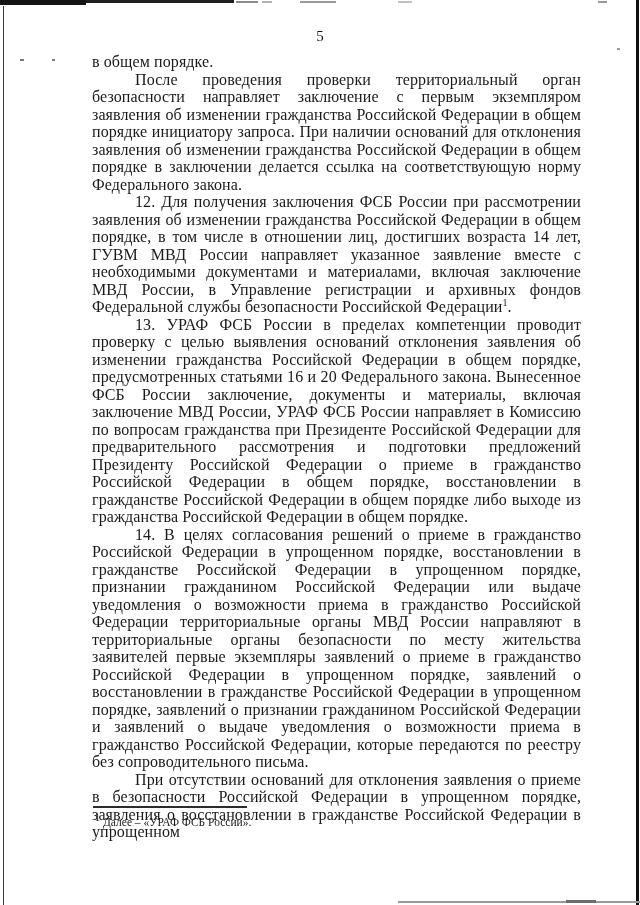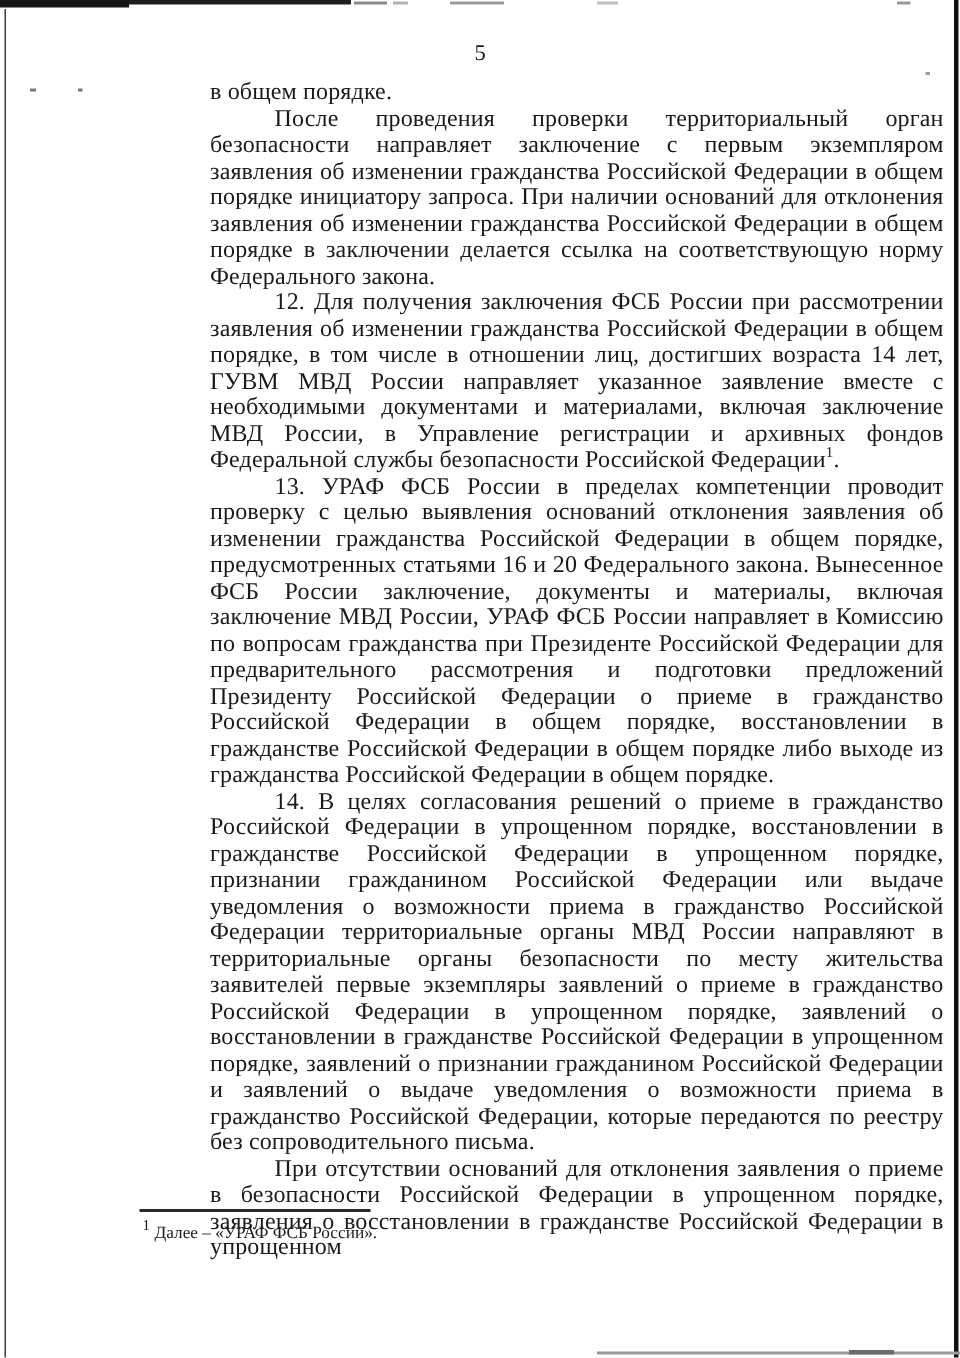--- a/index.html
+++ b/index.html
@@ -38,21 +38,20 @@
     color: #151515;
   }
 
   .body-text {
     position: absolute;
     left: 92px; top: 53px; width: 489px;
     font-size: 16px;
     line-height: 17.5px;
     text-align: justify;
     letter-spacing: 0.1px;
-    margin-left: 48px;
   }
   .body-text p { margin: 0; text-indent: 43px; }
   .body-text p.no-indent { text-indent: 0; }
   sup { font-size: 10px; line-height: 0; }
 
   .footnote-rule {
     position: absolute;
     left: 93px; top: 806px;
     width: 154px; height: 2px;
     background: #2b2b2b;

